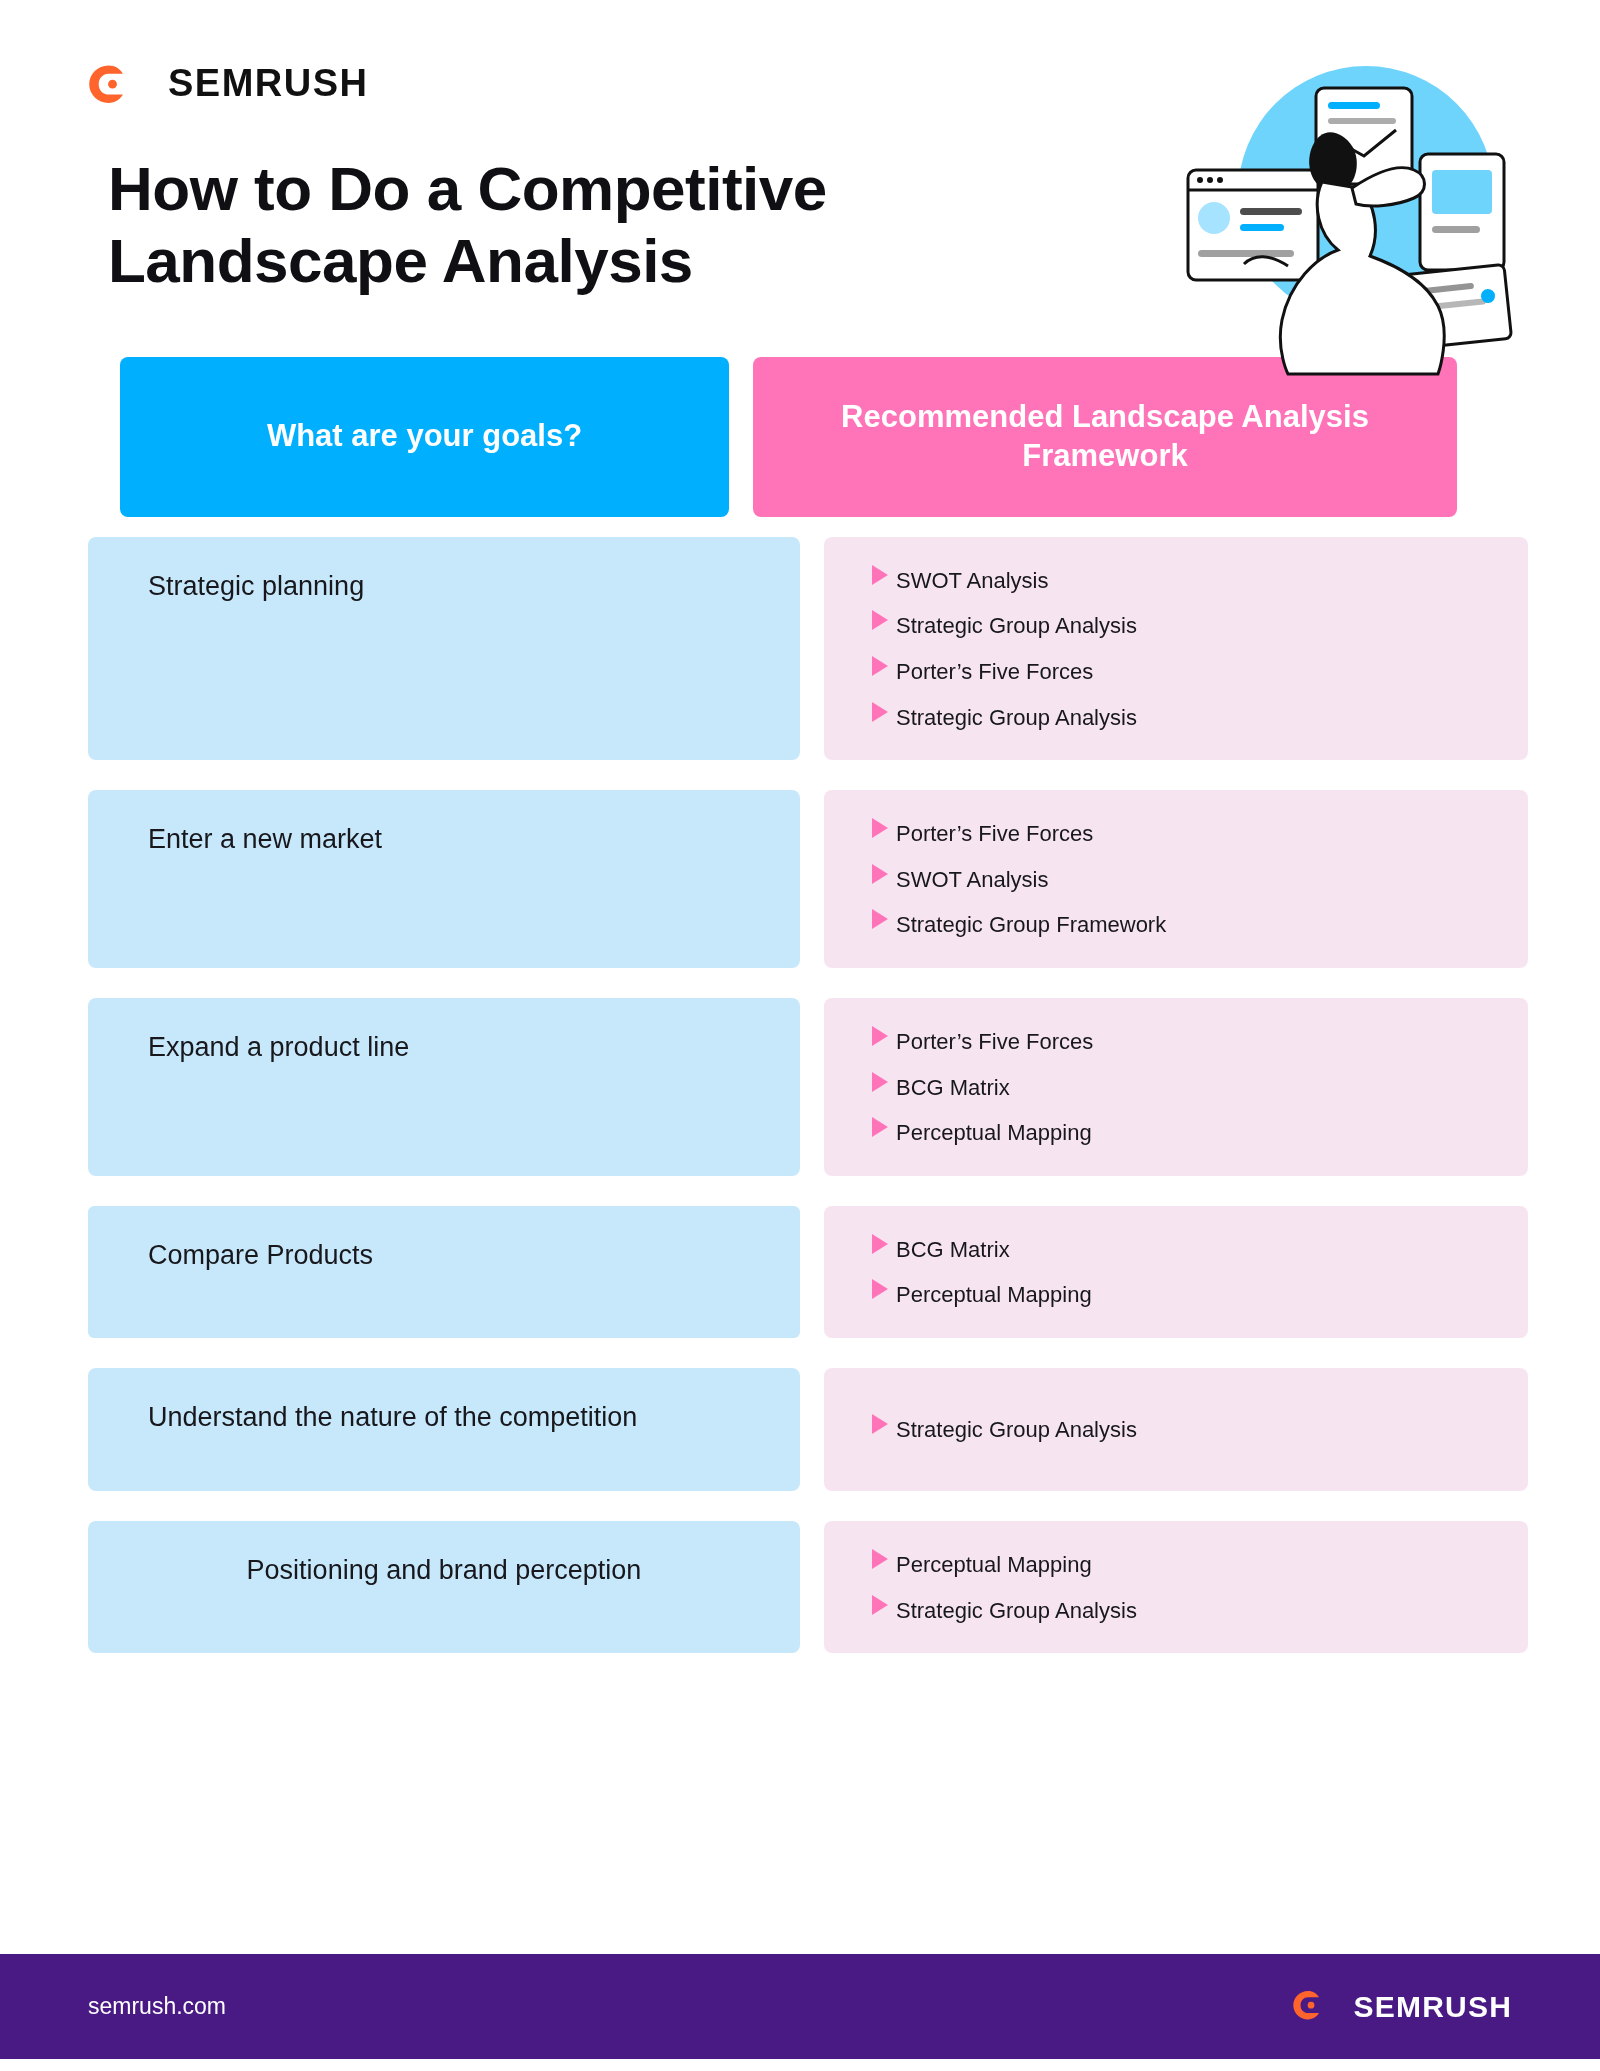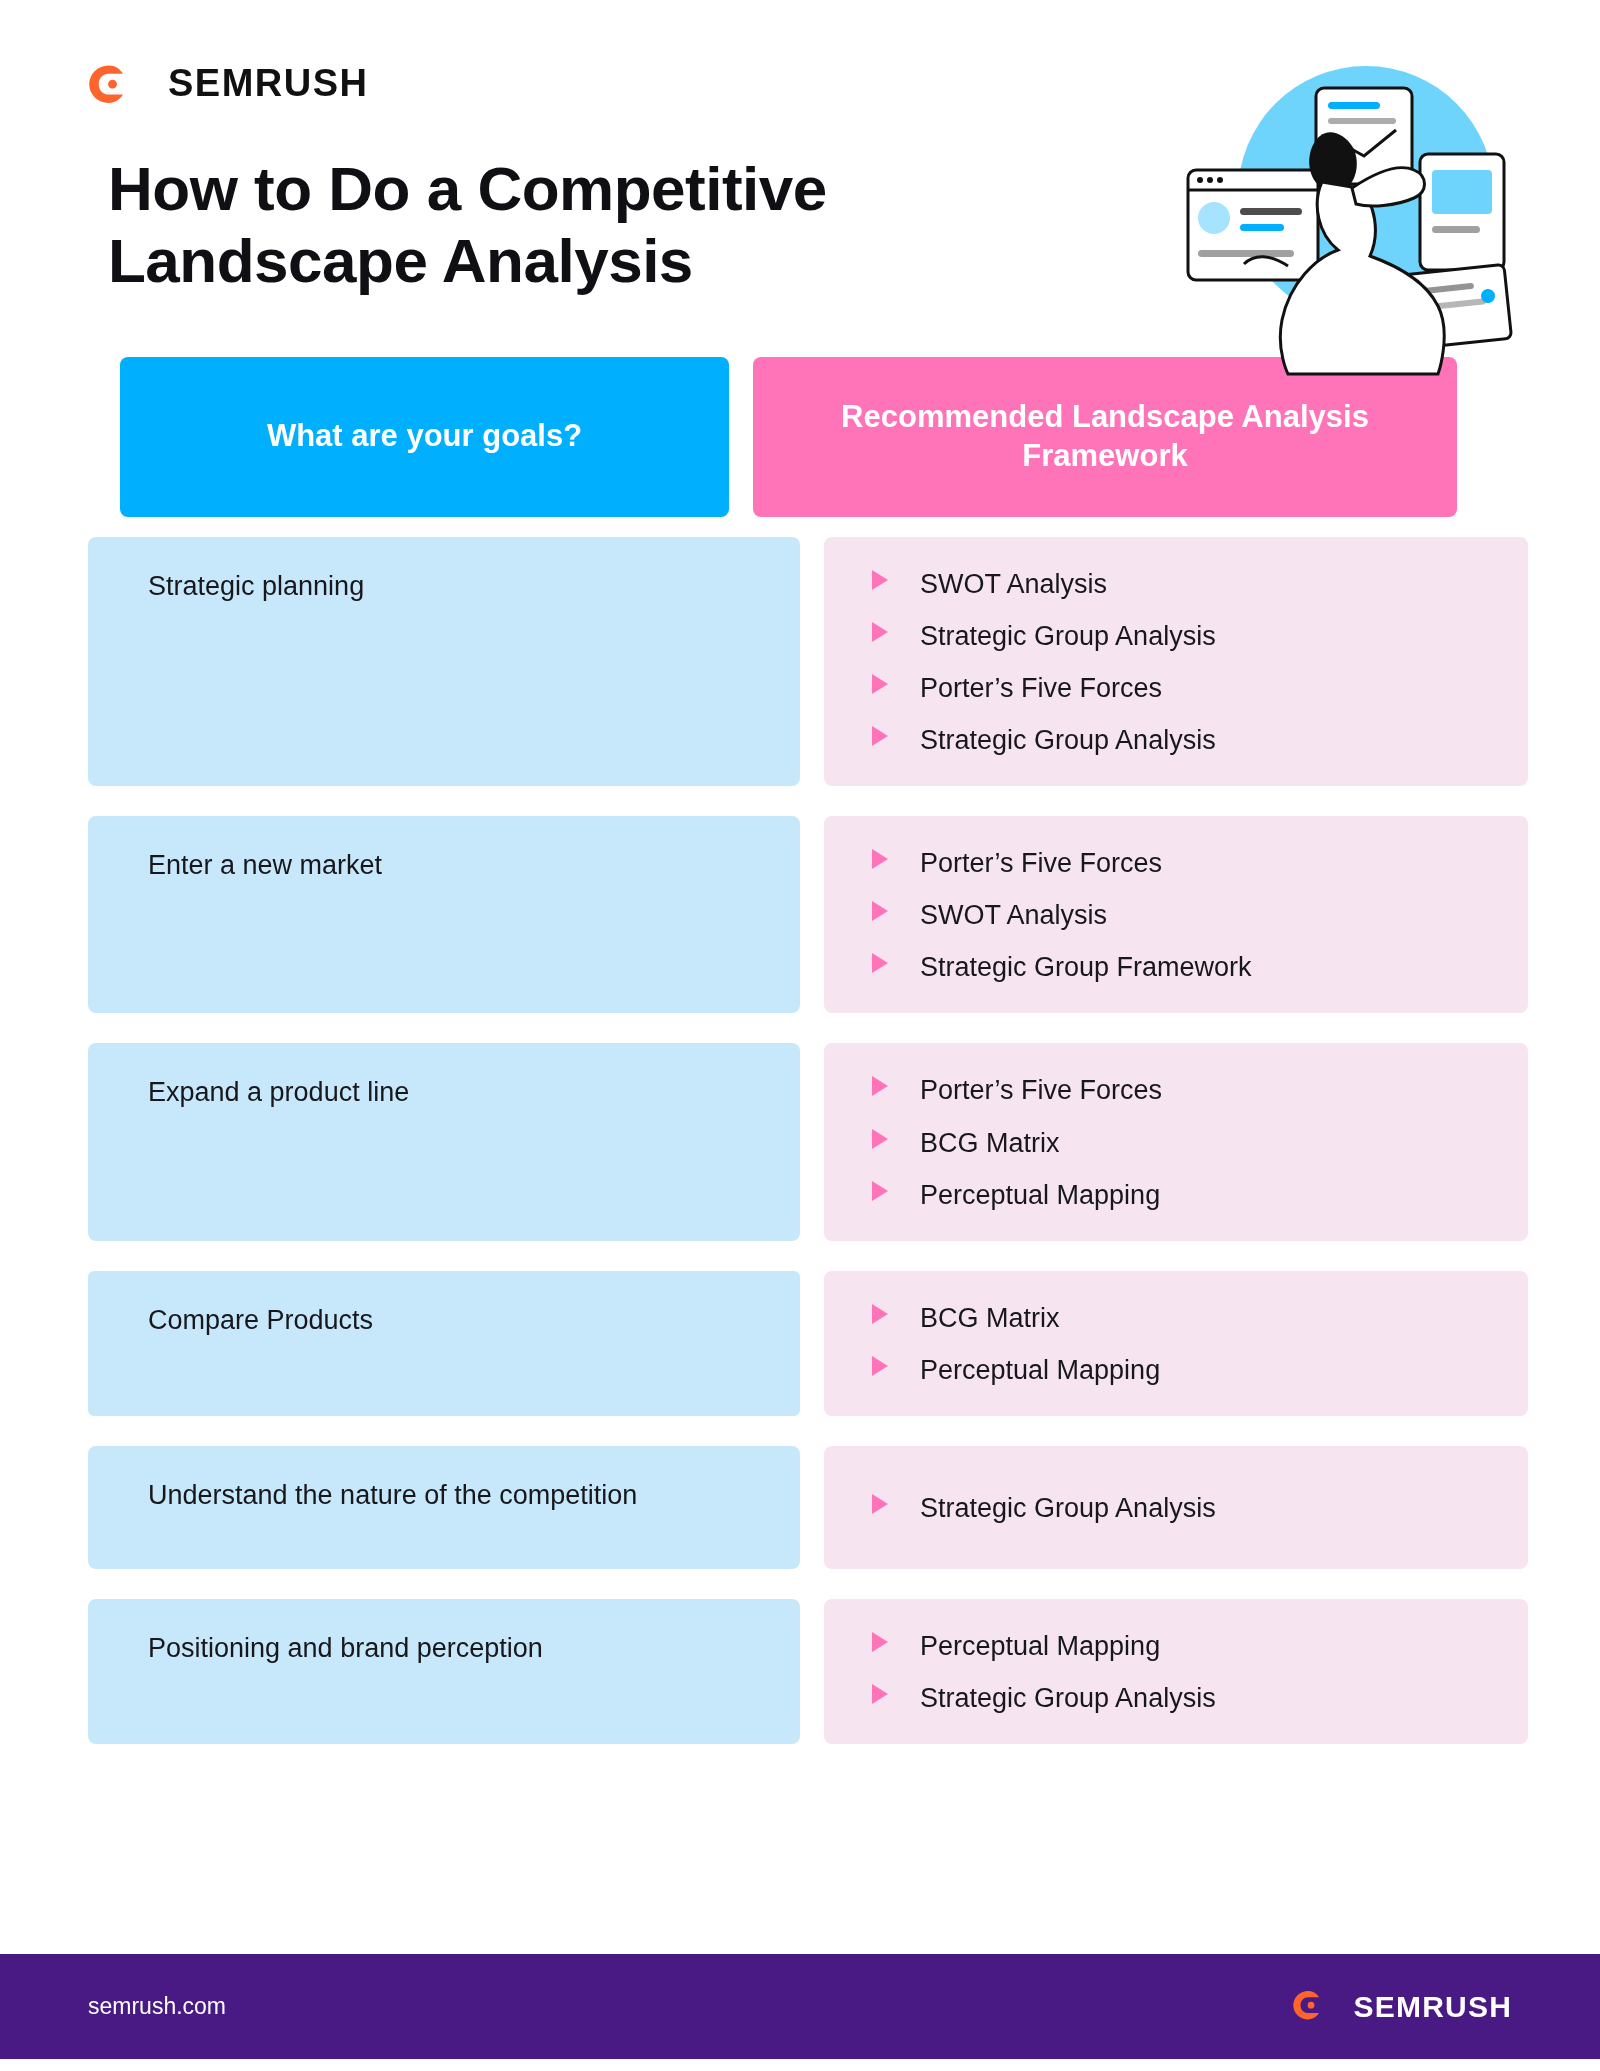--- a/index.html
+++ b/index.html
@@ -106,22 +106,22 @@
   }
   .cell-frame {
     width: 704px;
     flex: none;
     background: #f6e5f1;
     padding: 30px 36px 28px 48px;
   }
   .fw-item {
     display: flex;
     align-items: baseline;
-    gap: 32px;
-    font-size: 27px;
+    gap: 8px;
+    font-size: 22px;
     line-height: 1.3;
     color: #17171c;
     margin-bottom: 17px;
   }
   .fw-item:last-child { margin-bottom: 0; }
   .tri {
     flex: none;
     width: 0;
     height: 0;
     border-left: 16px solid #ff74b9;
@@ -301,21 +301,21 @@
     <div class="cell cell-goal" style="min-height:123px; white-space:pre-line;">Understand the nature of the competition</div>
     <div class="cell cell-frame" style="min-height:123px; display:flex; align-items:center;">
       <div class="fw-item">
         <span class="tri"></span>
         <span>Strategic Group Analysis</span>
       </div>
     </div>
   </div>
 
   <div class="row">
-    <div class="cell cell-goal" style="min-height:123px;">Positioning and brand perception</div>
+    <div class="cell cell-goal" style="min-height:123px;text-align:center;">Positioning and brand perception</div>
     <div class="cell cell-frame" style="min-height:123px;">
       <div class="fw-item">
         <span class="tri"></span>
         <span>Perceptual Mapping</span>
       </div>
       <div class="fw-item">
         <span class="tri"></span>
         <span>Strategic Group Analysis</span>
       </div>
     </div>

